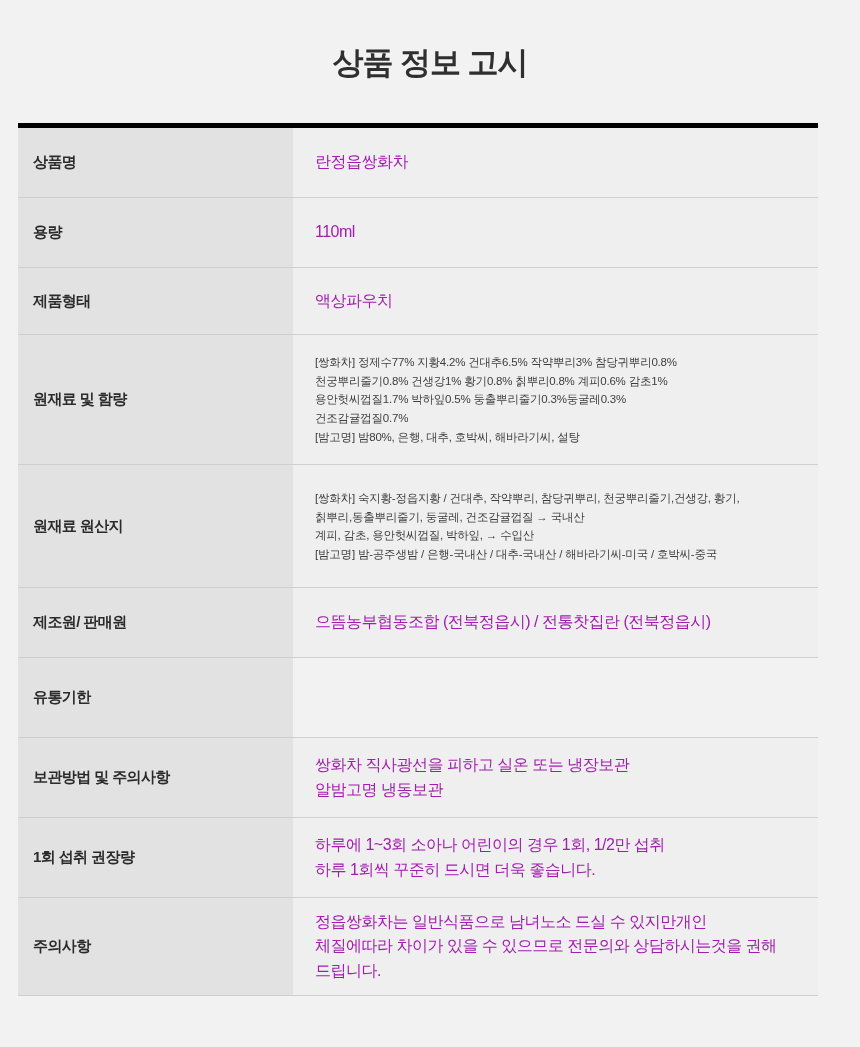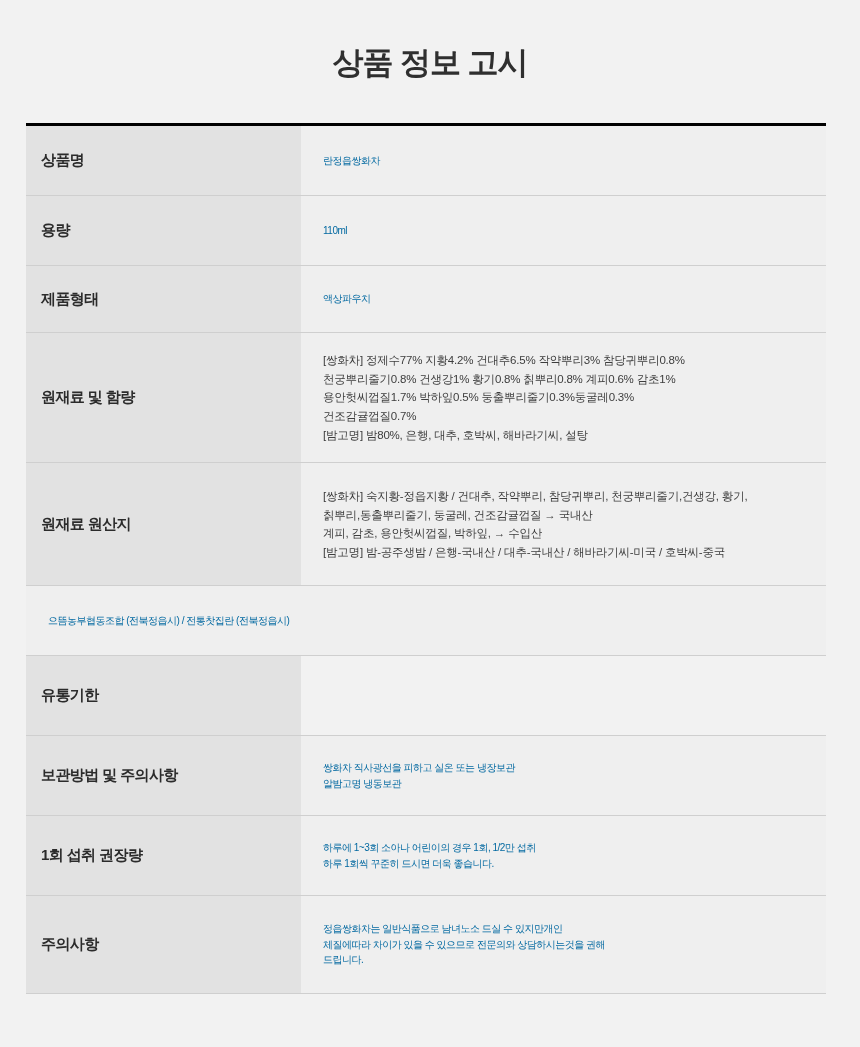--- a/index.html
+++ b/index.html
@@ -25,23 +25,23 @@
     font-size: 31px;
     font-weight: bold;
     letter-spacing: -1px;
     color: #2f2f2f;
     padding-top: 44px;
     padding-bottom: 0;
     margin: 0;
     line-height: 1.2;
   }
   .table-wrap {
-    margin: 42px 30px 0 26px;
+    margin: 42px 30px 0 18px;
     width: 800px;
-    border-top: 3px solid #000000;
+    border-top: 5px solid #000000;
     box-sizing: border-box;
   }
   .row {
     display: flex;
     width: 100%;
     border-bottom: 1px solid #cfcfcf;
     box-sizing: border-box;
     align-items: stretch;
   }
   .row:last-child {
@@ -60,23 +60,23 @@
     letter-spacing: -0.6px;
     color: #2b2b2b;
   }
   .cell-value {
     flex: 1 1 auto;
     background: #efefef;
     box-sizing: border-box;
     padding: 14px 18px 14px 22px;
     display: flex;
     align-items: center;
-    font-size: 10px;
+    font-size: 16px;
     letter-spacing: -0.5px;
-    color: #0369a1;
+    color: #a21caf;
     line-height: 1.55;
   }
   .cell-value.small {
     font-size: 11.5px;
     line-height: 1.62;
     letter-spacing: -0.2px;
     color: #3d3d3d;
   }
   .cell-value .lines {
     white-space: pre-line;
@@ -140,20 +140,21 @@
       <div class="cell-label top-pad">원재료 원산지</div>
       <div class="cell-value small">
         <span class="lines">[쌍화차] 숙지황-정읍지황 / 건대추, 작약뿌리, 참당귀뿌리, 천궁뿌리줄기,건생강, 황기,
 칡뿌리,동출뿌리줄기, 둥굴레, 건조감귤껍질 → 국내산
 계피, 감초, 용안헛씨껍질, 박하잎, → 수입산
 [밤고명] 밤-공주생밤 / 은행-국내산 / 대추-국내산 / 해바라기씨-미국 / 호박씨-중국</span>
       </div>
     </div>
 
     <div class="row r-maker">
+      <div class="cell-label">제조원/ 판매원</div>
       <div class="cell-value">
         <span class="lines">으뜸농부협동조합 (전북정읍시) / 전통찻집란 (전북정읍시)</span>
       </div>
     </div>
 
     <div class="row r-exp">
       <div class="cell-label">유통기한</div>
     </div>
 
     <div class="row r-store">

